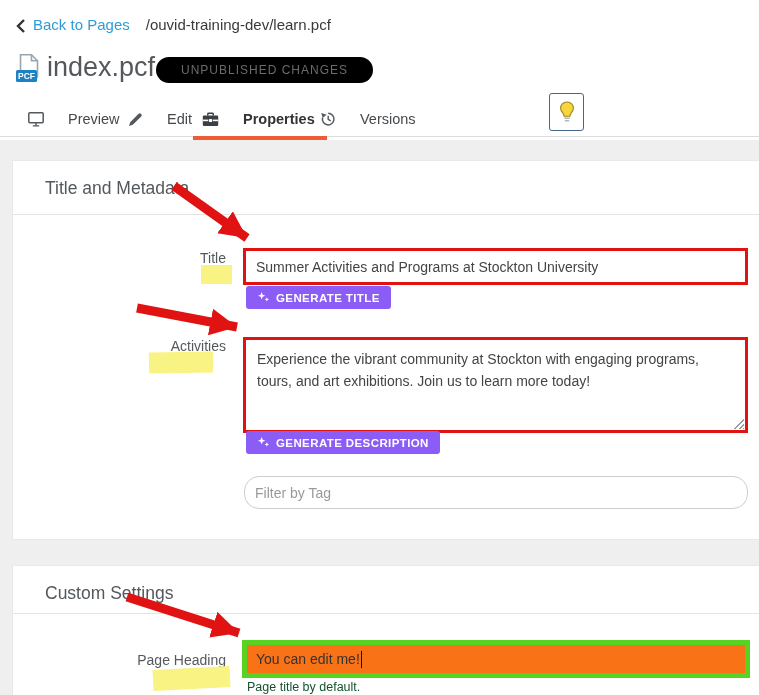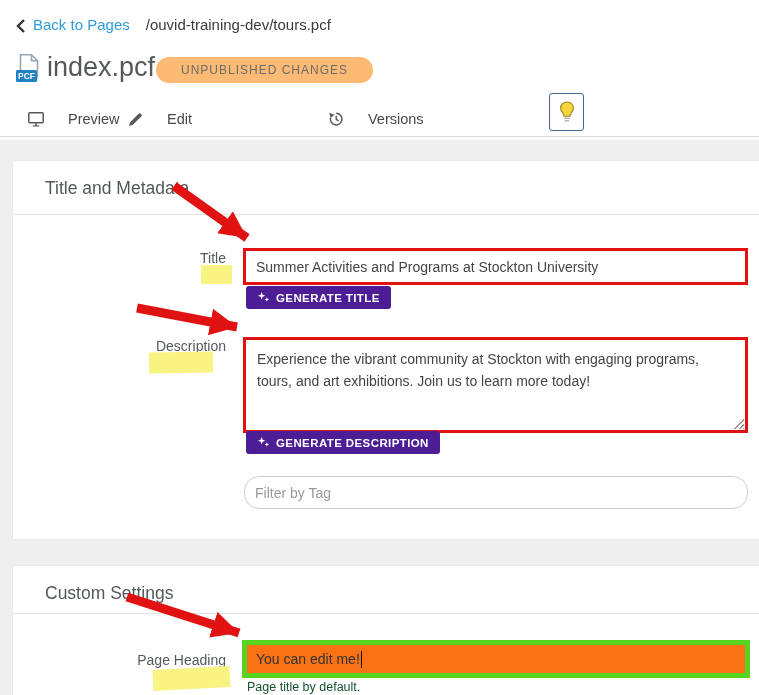--- a/index.html
+++ b/index.html
@@ -6,29 +6,29 @@
   body { font-family:"Liberation Sans", sans-serif; background:#fff; }
   .page { position:relative; width:759px; height:695px; overflow:hidden; background:#fff; }
 
   
   .back-row { position:absolute; left:16px; top:16px; display:flex; align-items:flex-end; }
   .back-link { color:#2d9cd8; font-size:15px; text-decoration:none; margin-left:8px; cursor:pointer; }
   .breadcrumb { color:#3a3a3a; font-size:15px; margin-left:16px; }
 
   .pcf-icon { position:absolute; left:15px; top:53px; }
   .file-name { position:absolute; left:47px; top:52px; font-size:27px; color:#55595c; }
-  .status-badge { position:absolute; left:156px; top:57px; background:#fdba74; color:#6b6b6b;
+  .status-badge { position:absolute; left:156px; top:57px; background:#000000; color:#6b6b6b;
                   font-size:12px; letter-spacing:1px; padding:6px 25px; border-radius:13px; }
 
   .tab-line { position:absolute; left:0; top:136px; width:759px; height:1px; background:#dcdcdc; }
   .tab { position:absolute; top:105px; height:28px; display:flex; align-items:center; gap:24px;
          font-size:14.5px; color:#46494c; cursor:pointer; }
   .tab.active { font-weight:bold; color:#333; }
   .tab.active::after { content:""; position:absolute; left:-9px; right:-12px; bottom:-7px; height:4px; background:#ee5b35; }
-  .tab-preview { left:28px; } .tab-edit { left:128px; } .tab-properties { left:202px; } .tab-versions { left:328px; }
+  .tab-preview { left:28px; } .tab-edit { left:128px; } .tab-properties { left:202px; } .tab-versions { left:320px; }
 
   .bulb-btn { position:absolute; left:549px; top:93px; width:35px; height:38px; background:#fff;
               border:1px solid #44678d; border-radius:3px; display:flex; align-items:center; justify-content:center; cursor:pointer; }
 
   
   .page-bg { position:absolute; left:0; top:140px; width:759px; height:555px; background:#efefef; }
 
   .card { position:absolute; left:12px; width:747px; background:#fff; border:1px solid #e9e9e9; border-right:none; }
   .card1 { top:160px; height:380px; }
   .card2 { top:565px; height:135px; }
@@ -47,21 +47,21 @@
 
   .desc-wrap { position:absolute; left:230px; top:168px; width:505px; height:96px; background:#fff; }
   .desc-wrap textarea { width:100%; height:100%; border:none; outline:none; resize:none;
                         padding:8px 11px; font-size:14px; color:#444; line-height:1.6;
                         font-family:"Liberation Sans", sans-serif; }
   .resize-handle { position:absolute; right:1px; bottom:1px; width:11px; height:11px;
                    background:repeating-linear-gradient(135deg, transparent 0 2px, #9a9a9a 2px 3.2px);
                    clip-path:polygon(100% 0, 100% 100%, 0 100%); }
 
   .gen-btn { position:absolute; left:233px; display:flex; align-items:center; gap:6px;
-             background:#4c1d95; color:#fff; border:none; border-radius:3px; height:23px;
+             background:#8b5cf6; color:#fff; border:none; border-radius:3px; height:23px;
              padding:0 11px; font-size:11.5px; font-weight:bold; letter-spacing:.4px; cursor:pointer;
              font-family:"Liberation Sans", sans-serif; }
   .gen-title-btn { top:125px; }
   .gen-desc-btn { top:270px; }
 
   .tags-input { left:231px; top:315px; width:504px; height:33px; border:1px solid #ccc; border-radius:15px;
                 padding:0 10px; outline:none; }
   .tags-input::placeholder { color:#9a9a9a; }
 
   .green-input { position:absolute; left:229px; top:74px; width:508px; height:38px; background:#f97316;
@@ -75,21 +75,21 @@
 </head>
 <body>
 
 <div class="page">
 
   <div class="back-row">
     <svg width="9" height="14" viewBox="0 0 9 14">
       <path d="M8 1 L2 7 L8 13" fill="none" stroke="#333" stroke-width="2.4"></path>
     </svg>
     <a class="back-link">Back to Pages</a>
-    <span class="breadcrumb">/ouvid-training-dev/tours.pcf</span>
+    <span class="breadcrumb">/ouvid-training-dev/learn.pcf</span>
   </div>
 
   <svg class="pcf-icon" width="27" height="31" viewBox="0 0 27 31">
     <path d="M5.5 1.8 H16.5 L22.5 7.8 V23.5 a1.2 1.2 0 0 1 -1.2 1.2 H6.7 a1.2 1.2 0 0 1 -1.2 -1.2 Z" fill="#fff" stroke="#9aa5ad" stroke-width="1.6"></path>
     <path d="M16.5 1.8 V7.8 h6" fill="none" stroke="#9aa5ad" stroke-width="1.6"></path>
     <rect x="1" y="17" width="21" height="12" rx="1.5" fill="#1d82c4"></rect>
     <text x="11.5" y="26" fill="#fff" font-size="8.5" font-weight="bold" text-anchor="middle" font-family="Liberation Sans, sans-serif">PCF</text>
   </svg>
   <div class="file-name">index.pcf</div>
   <div class="status-badge">UNPUBLISHED CHANGES</div>
@@ -104,20 +104,30 @@
     <span>Preview</span>
   </div>
 
   <div class="tab tab-edit">
     <svg width="15" height="15" viewBox="0 0 15 15">
       <path d="M1 14 L2.2 10.2 L10.6 1.8 a1.6 1.6 0 0 1 2.3 0 l0.3 0.3 a1.6 1.6 0 0 1 0 2.3 L4.8 12.8 Z" fill="#55585c"></path>
     </svg>
     <span>Edit</span>
   </div>
 
+  <div class="tab tab-properties active">
+    <svg width="17" height="15" viewBox="0 0 17 15">
+      <path d="M5.8 3.6 V1.9 a0.7 0.7 0 0 1 0.7 -0.7 h4 a0.7 0.7 0 0 1 0.7 0.7 V3.6" fill="none" stroke="#3c4043" stroke-width="1.5"></path>
+      <rect x="0.8" y="3.6" width="15.4" height="10.4" rx="1.2" fill="#3c4043"></rect>
+      <rect x="0.8" y="7.6" width="5.5" height="1.6" fill="#fff"></rect>
+      <rect x="10.7" y="7.6" width="5.5" height="1.6" fill="#fff"></rect>
+      <rect x="7" y="6.9" width="3" height="3" rx="0.5" fill="#fff"></rect>
+    </svg>
+    <span>Properties</span>
+  </div>
 
   <div class="tab tab-versions">
     <svg width="16" height="16" viewBox="0 0 16 16">
       <path d="M8.2 2.3 a5.8 5.8 0 1 1 -5.6 4.2" fill="none" stroke="#55585c" stroke-width="1.5"></path>
       <path d="M1.2 2.0 L2.7 6.7 L6.6 3.8 Z" fill="#55585c"></path>
       <path d="M8.2 4.8 v3.5 l2.5 1.5" fill="none" stroke="#55585c" stroke-width="1.4"></path>
     </svg>
     <span>Versions</span>
   </div>
 
@@ -140,21 +150,21 @@
     <input class="txt-input title-input red-border" type="text" value="Summer Activities and Programs at Stockton University" style="">
 
     <button class="gen-btn gen-title-btn">
       <svg width="13" height="13" viewBox="0 0 14 14">
         <path d="M5 1 L6.1 4 L9 5.1 L6.1 6.2 L5 9.2 L3.9 6.2 L1 5.1 L3.9 4 Z" fill="#fff"></path>
         <path d="M10.6 6.6 L11.3 8.4 L13.1 9.1 L11.3 9.8 L10.6 11.6 L9.9 9.8 L8.1 9.1 L9.9 8.4 Z" fill="#fff"></path>
       </svg>
       <span>GENERATE TITLE</span>
     </button>
 
-    <div class="f-label" style="top:177px;">Description</div>
+    <div class="f-label" style="top:177px;">Activities</div>
     <div class="hl" style="left:136px; top:191px; width:64px; height:21px; transform:rotate(-1deg);"></div>
     <div class="desc-wrap red-border">
       <textarea style="">Experience the vibrant community at Stockton with engaging programs, tours, and art exhibitions. Join us to learn more today!</textarea>
       <div class="resize-handle"></div>
     </div>
 
     <button class="gen-btn gen-desc-btn">
       <svg width="13" height="13" viewBox="0 0 14 14">
         <path d="M5 1 L6.1 4 L9 5.1 L6.1 6.2 L5 9.2 L3.9 6.2 L1 5.1 L3.9 4 Z" fill="#fff"></path>
         <path d="M10.6 6.6 L11.3 8.4 L13.1 9.1 L11.3 9.8 L10.6 11.6 L9.9 9.8 L8.1 9.1 L9.9 8.4 Z" fill="#fff"></path>

